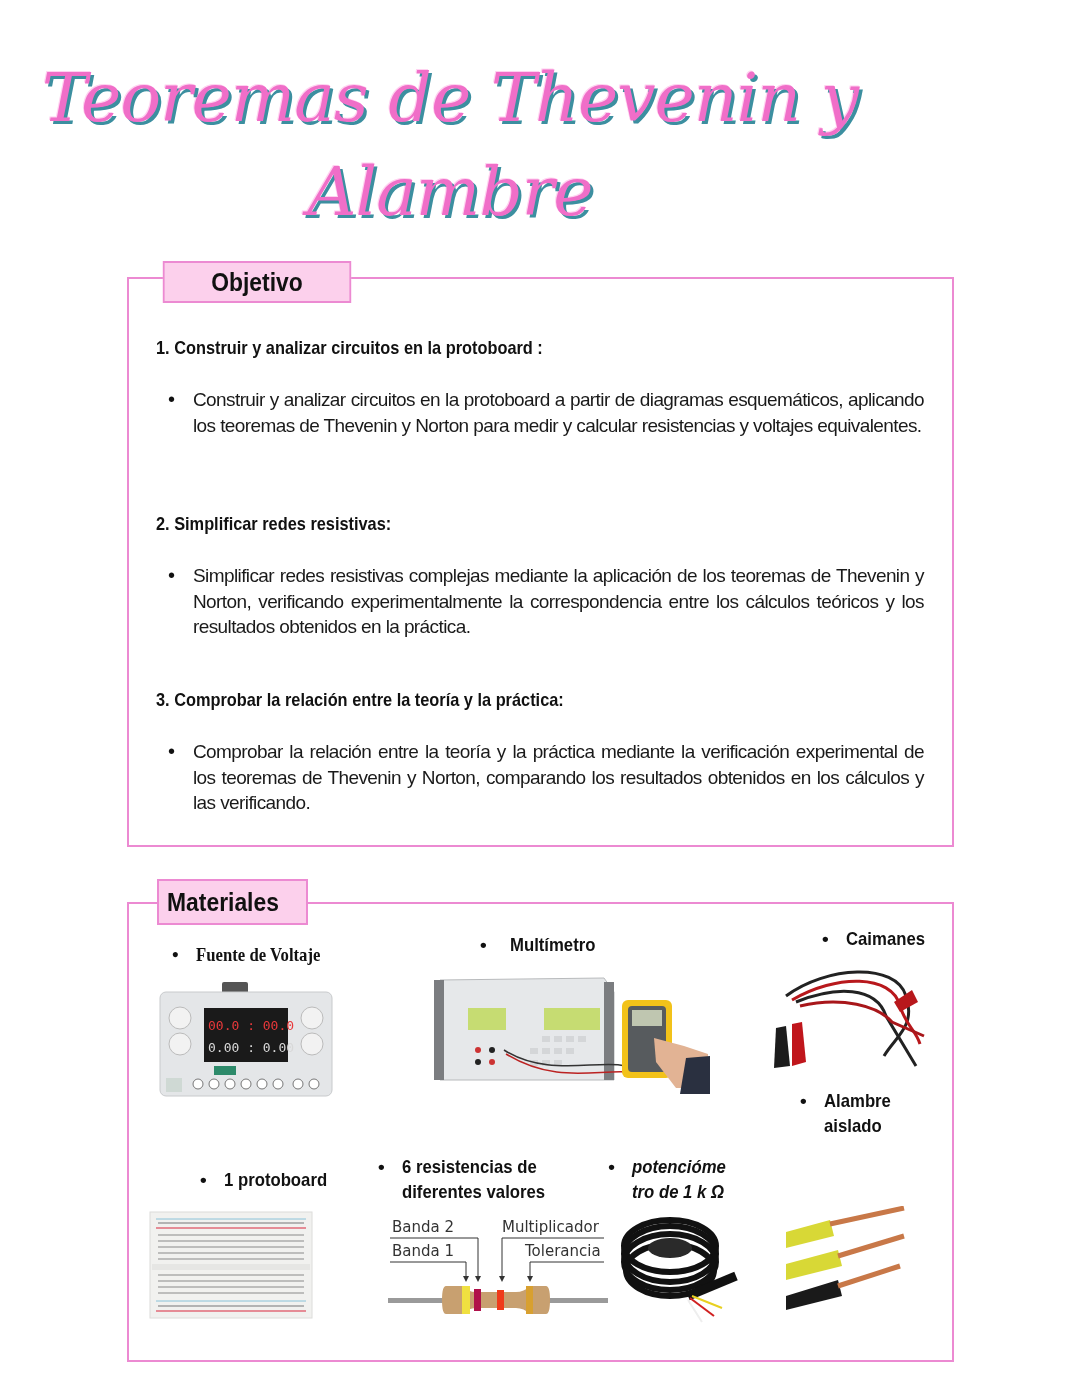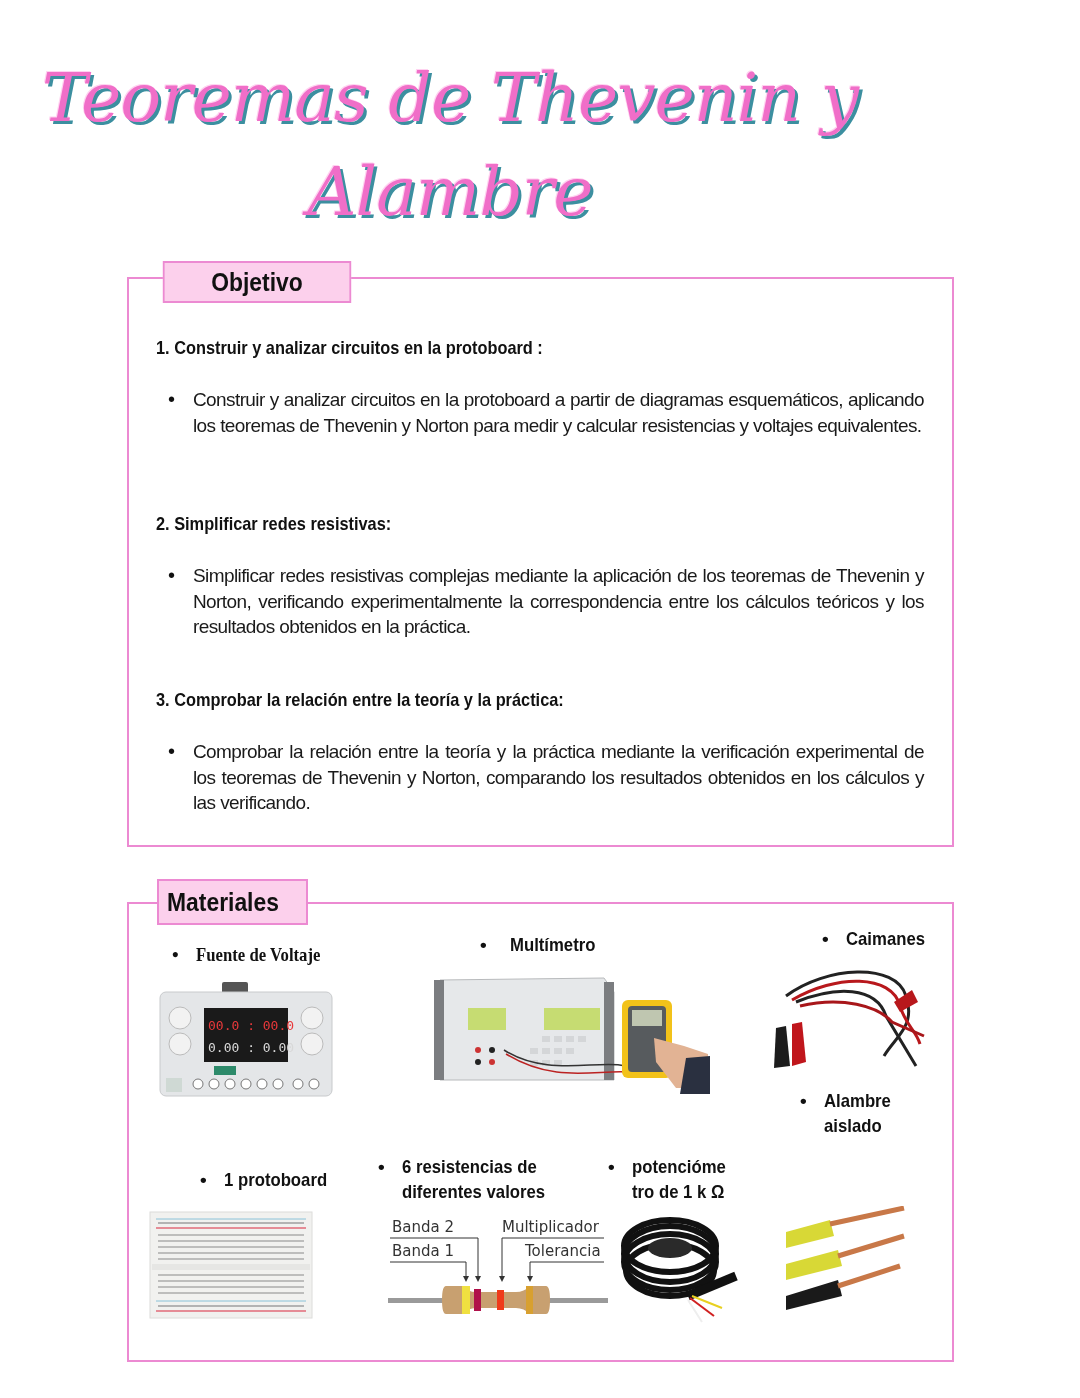--- a/index.html
+++ b/index.html
@@ -165,21 +165,21 @@
   </svg>
 </div>
 
 <div class="mat-label" style="left:160px; top:1167px;margin-left:40px;">
   <span class="b">•</span><span style="display:inline-block; transform:scaleX(0.88); transform-origin:left;">1 protoboard</span>
 </div>
 <div class="mat-label" style="left:364px; top:1154px;margin-left:14px;">
   <span class="b">•</span><span style="display:inline-block; transform:scaleX(0.88); transform-origin:left;">6 resistencias de</span><br>
   <span class="b"></span><span style="display:inline-block; transform:scaleX(0.88); transform-origin:left;">diferentes valores</span>
 </div>
-<div class="mat-label" style="left:608px; top:1154px;">
+<div class="mat-label" style="left:608px; top:1154px;font-style:italic;">
   <span class="b">•</span><span style="display:inline-block; transform:scaleX(0.88); transform-origin:left;">potencióme</span><br>
   <span class="b"></span><span style="display:inline-block; transform:scaleX(0.88); transform-origin:left;">tro de 1 k Ω</span>
 </div>
 <div class="mat-label" style="left:800px; top:1088px;">
   <span class="b">•</span><span style="display:inline-block; transform:scaleX(0.88); transform-origin:left;">Alambre</span><br>
   <span class="b"></span><span style="display:inline-block; transform:scaleX(0.88); transform-origin:left;">aislado</span>
 </div>
 
 <div class="img" style="left:148px; top:1210px; width:166px; height:110px;">
   <svg width="166" height="110" viewBox="0 0 166 110">

